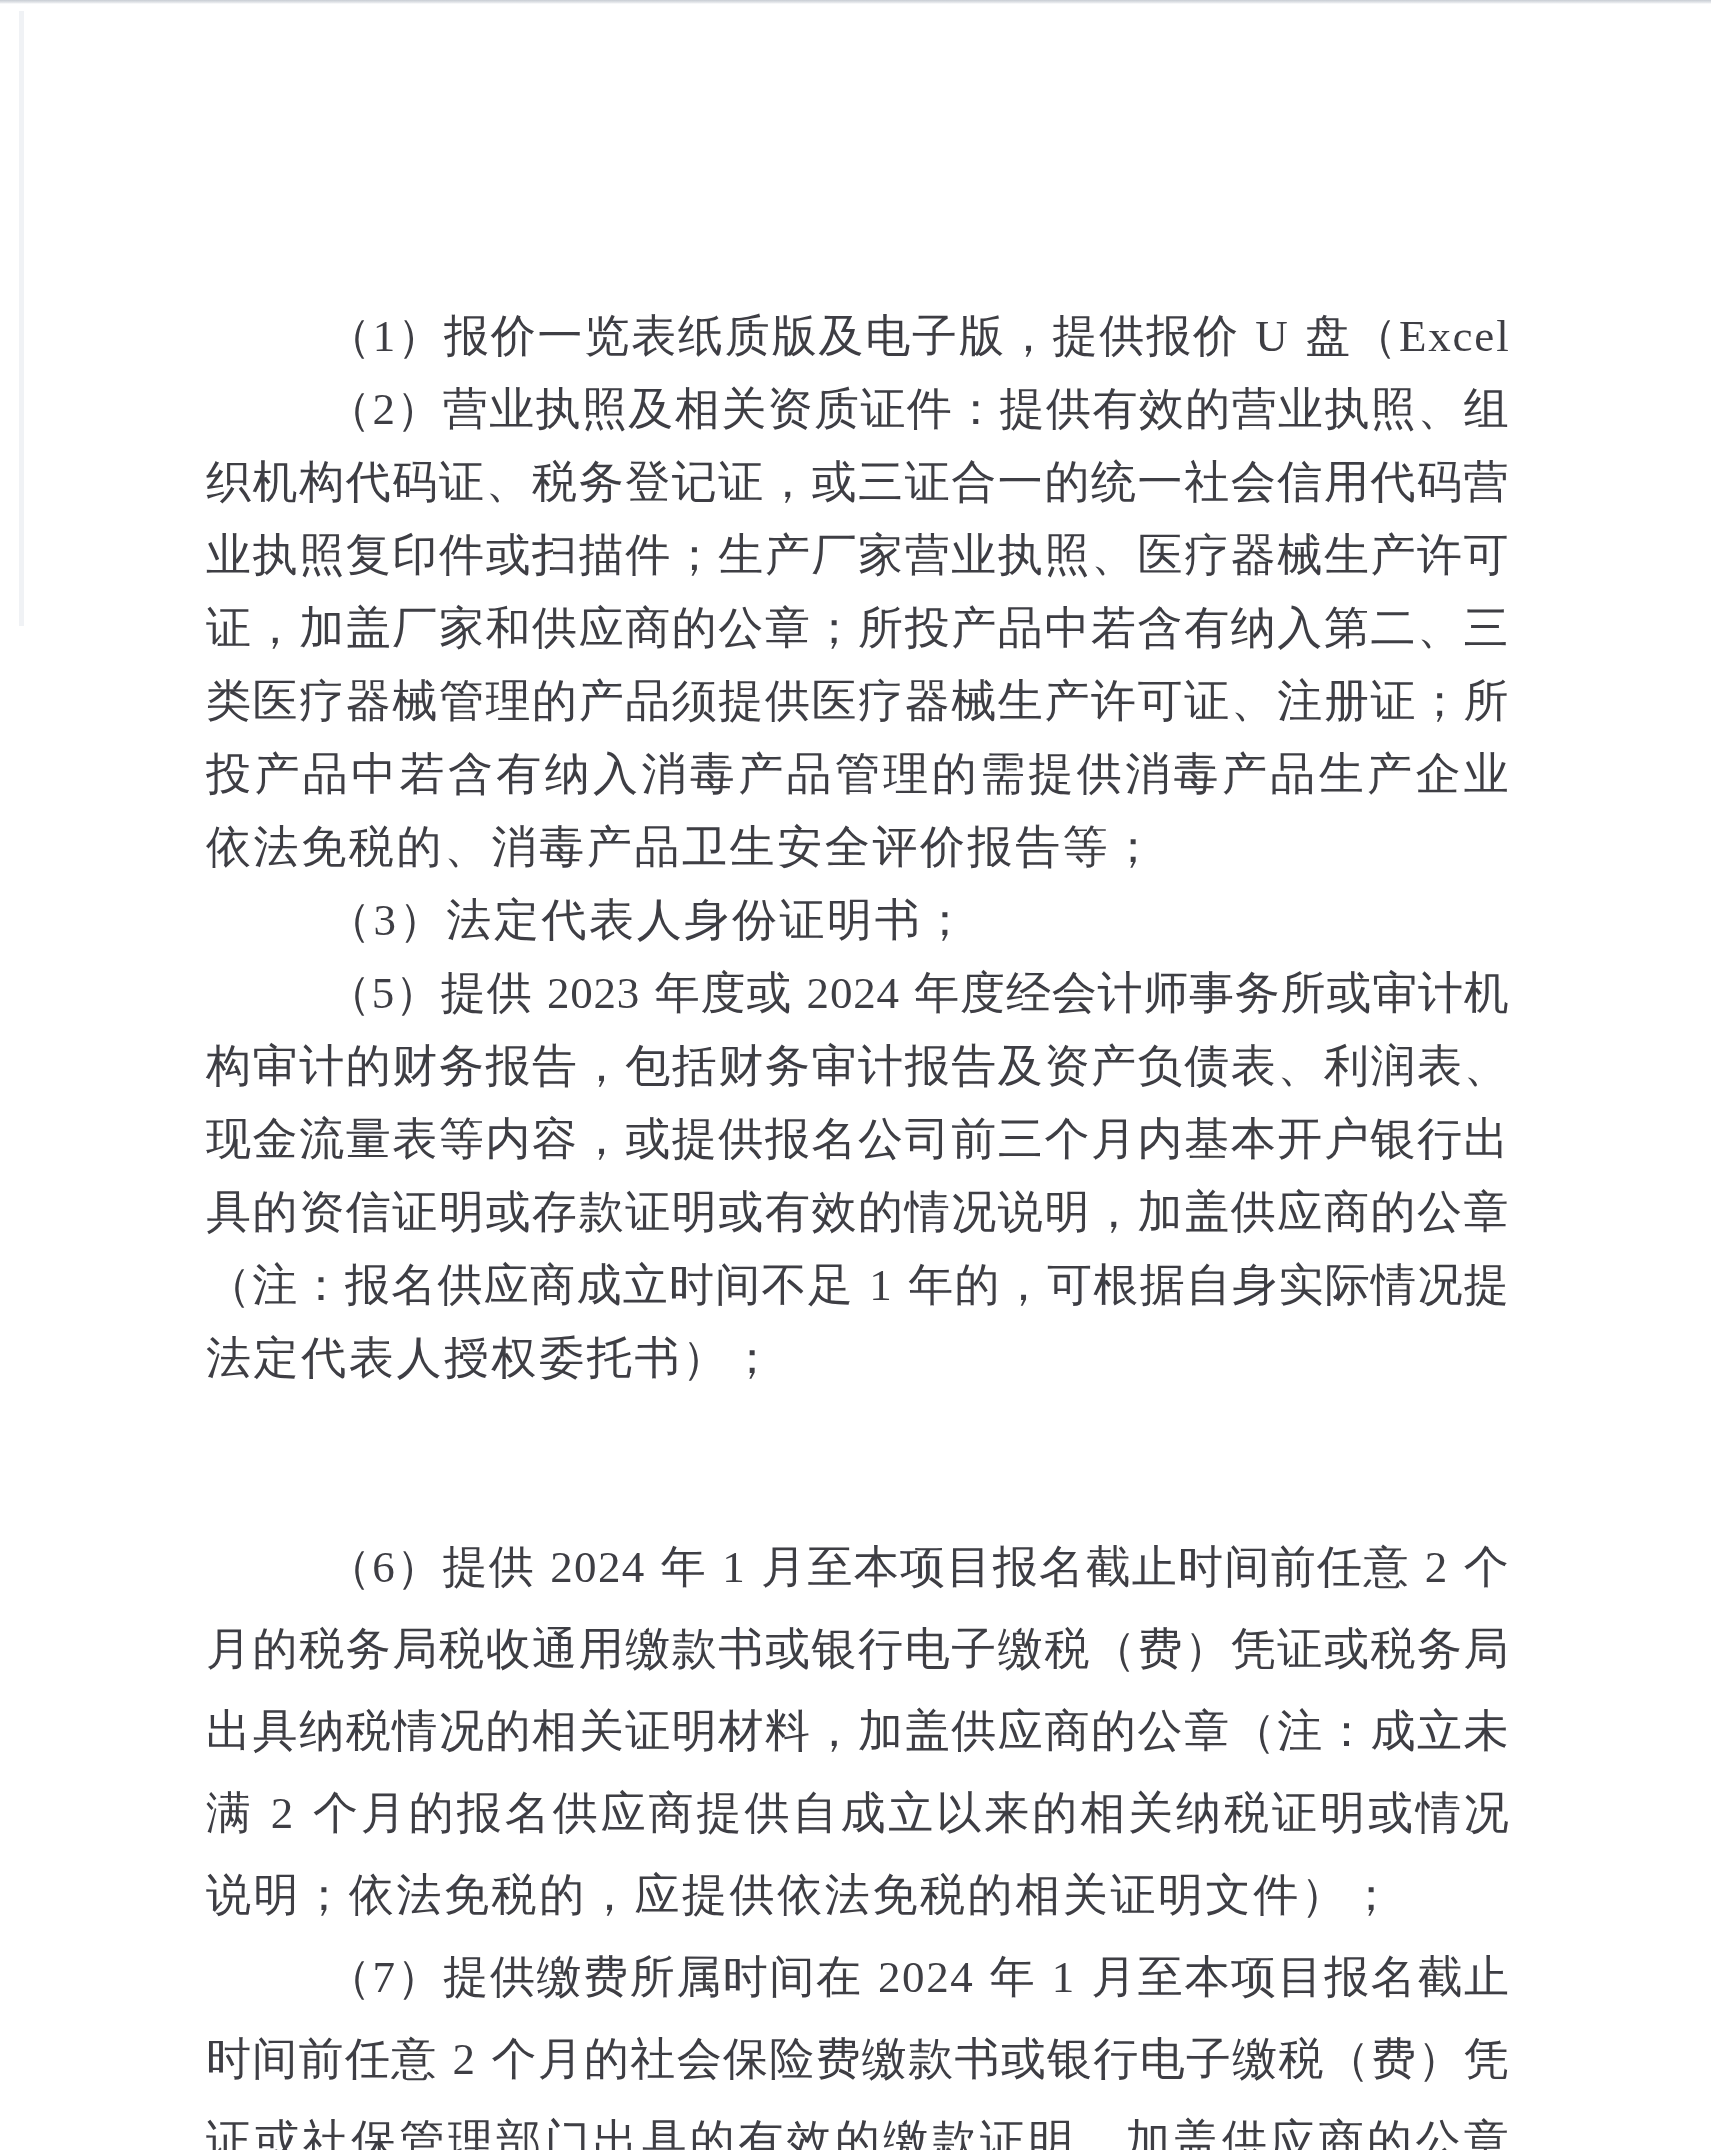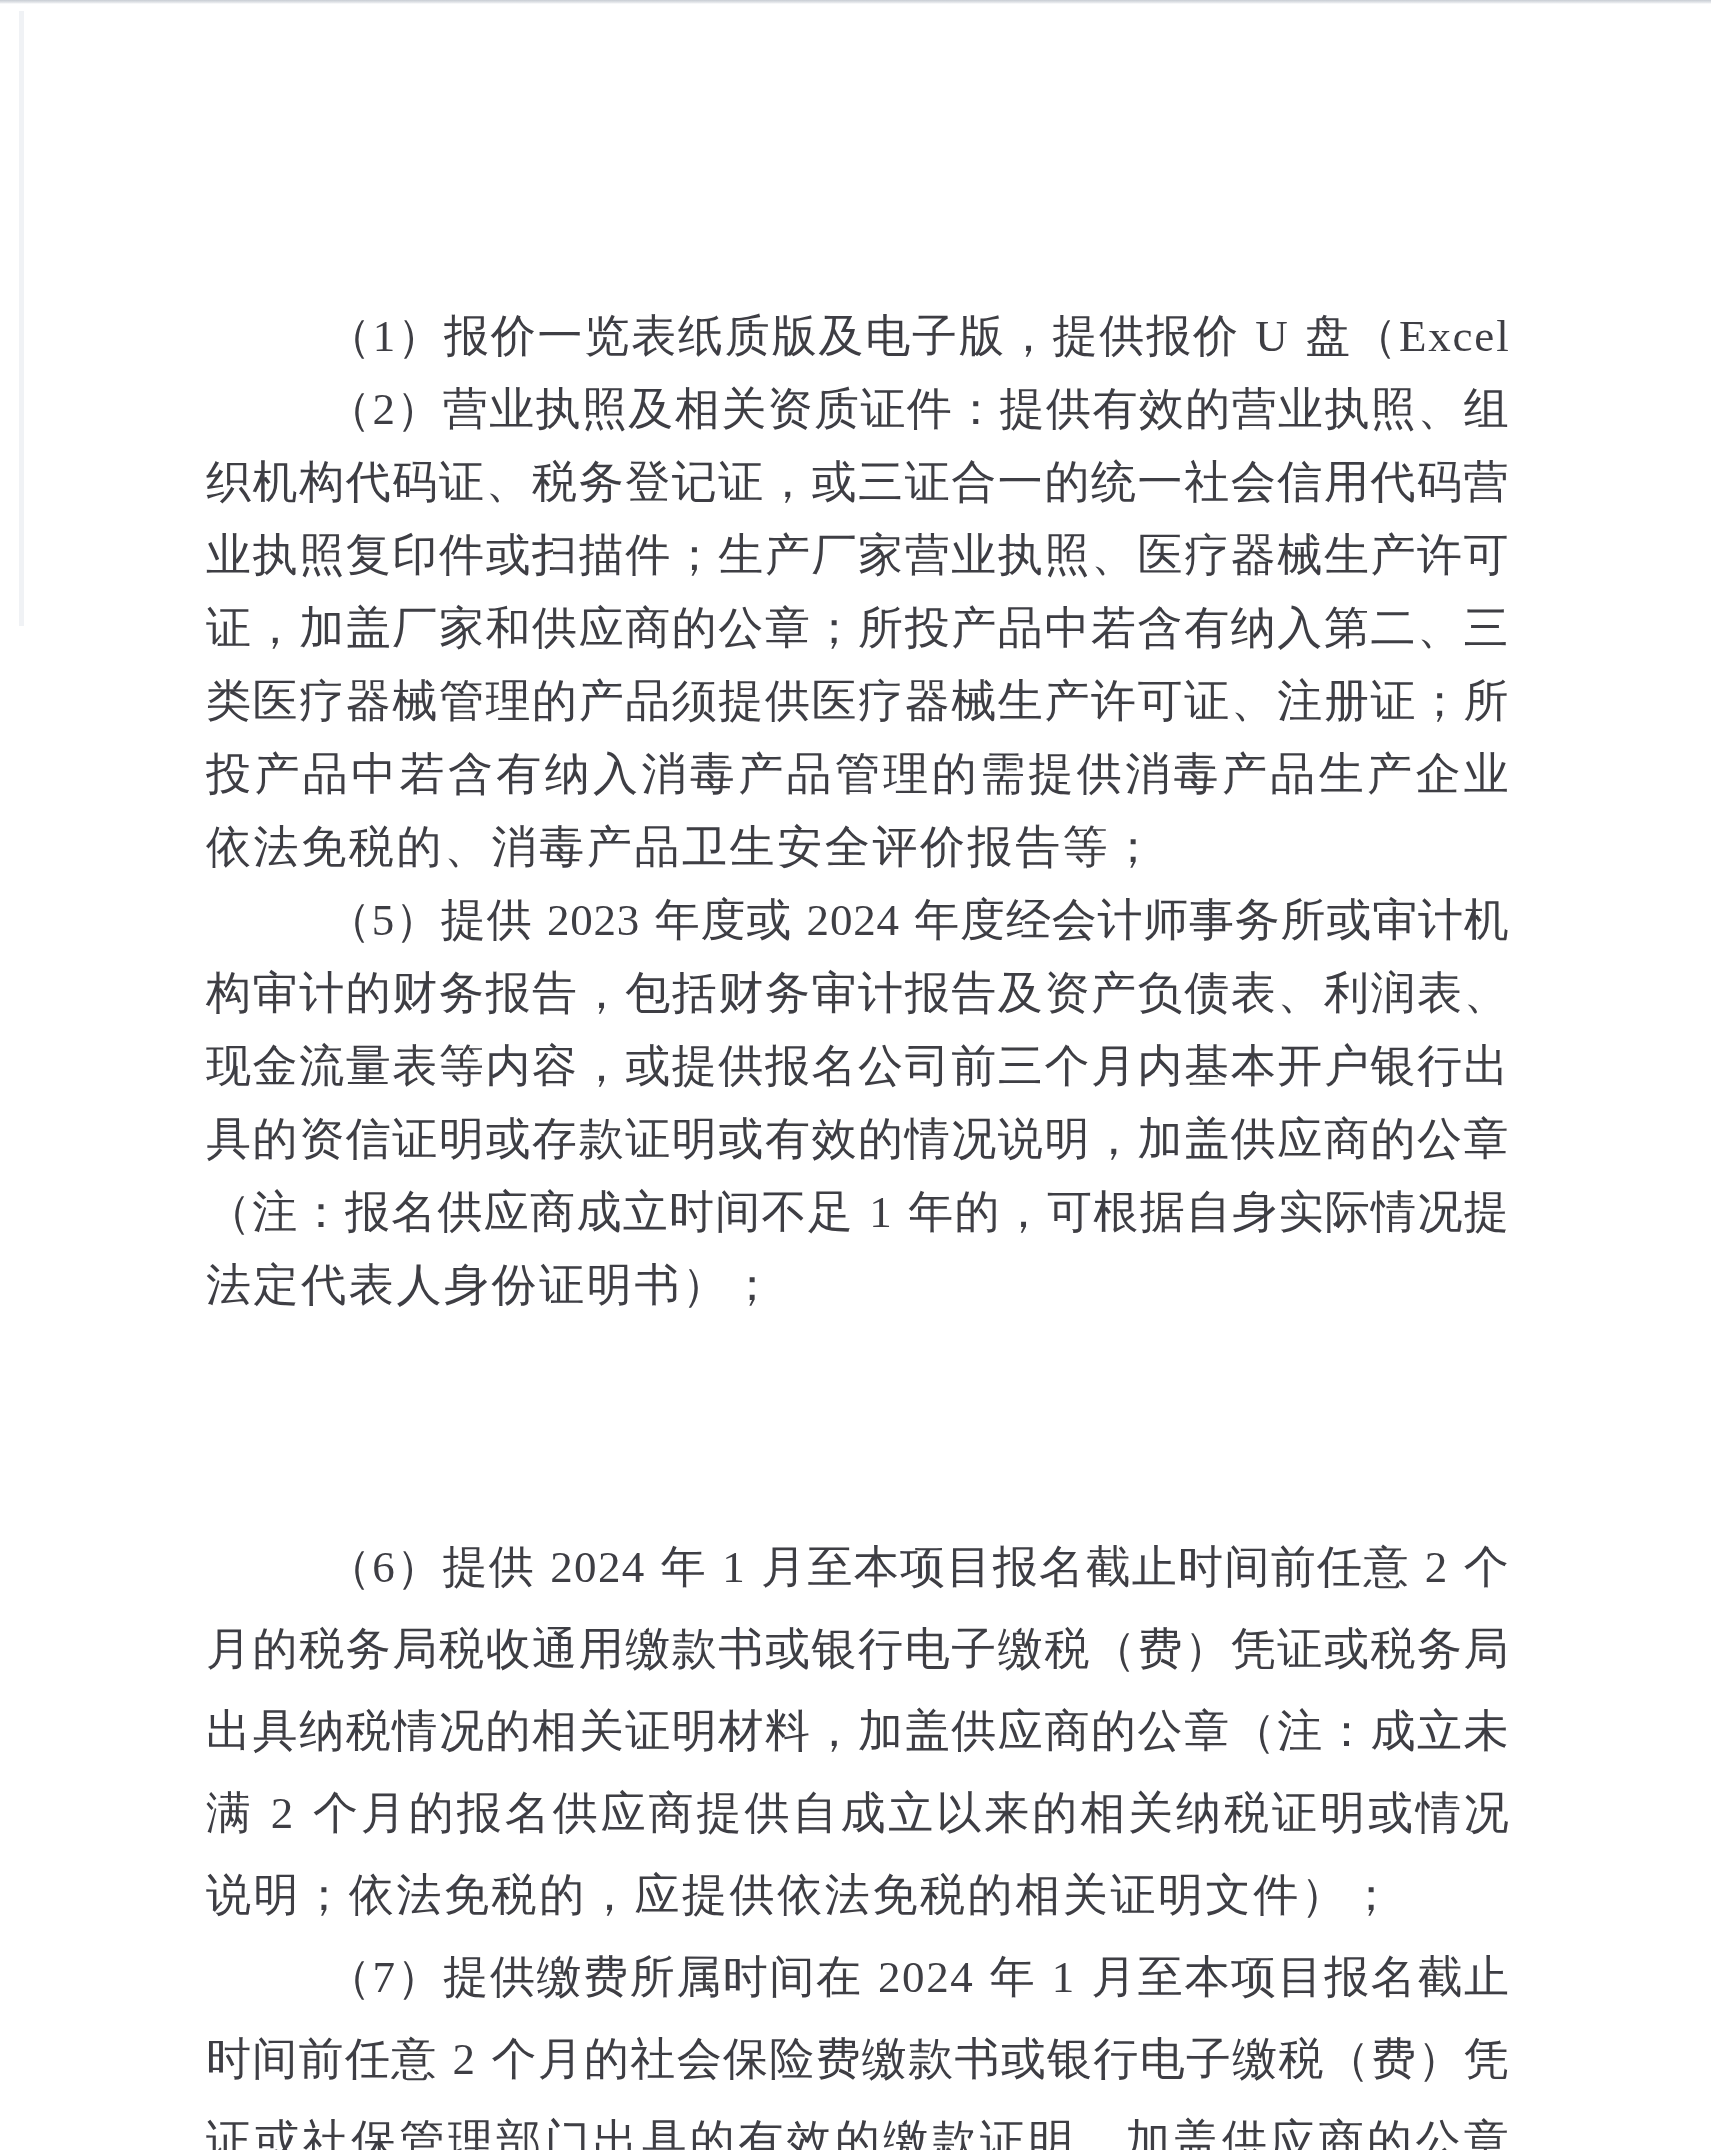--- a/index.html
+++ b/index.html
@@ -268,20 +268,21 @@
         <span>消</span>
         <span>毒</span>
         <span>产</span>
         <span>品</span>
         <span>生</span>
         <span>产</span>
         <span>企</span>
         <span>业</span>
       </div>
       <div class="line">依法免税的、消毒产品卫生安全评价报告等；</div>
+      <div class="line ind">（3）法定代表人身份证明书；</div>
       <div class="line ind j">
         <span>（</span>
         <span>5</span>
         <span>）</span>
         <span>提</span>
         <span>供</span>
         <span class="sp"></span>
         <span>2</span>
         <span>0</span>
         <span>2</span>
@@ -425,21 +426,21 @@
         <span>根</span>
         <span>据</span>
         <span>自</span>
         <span>身</span>
         <span>实</span>
         <span>际</span>
         <span>情</span>
         <span>况</span>
         <span>提</span>
       </div>
-      <div class="line">法定代表人身份证明书）；</div>
+      <div class="line">法定代表人授权委托书）；</div>
     </div>
 
   <div class="doc secB">
 
   <div class="line ind j">
         <span>（</span>
         <span>6</span>
         <span>）</span>
         <span>提</span>
         <span>供</span>

